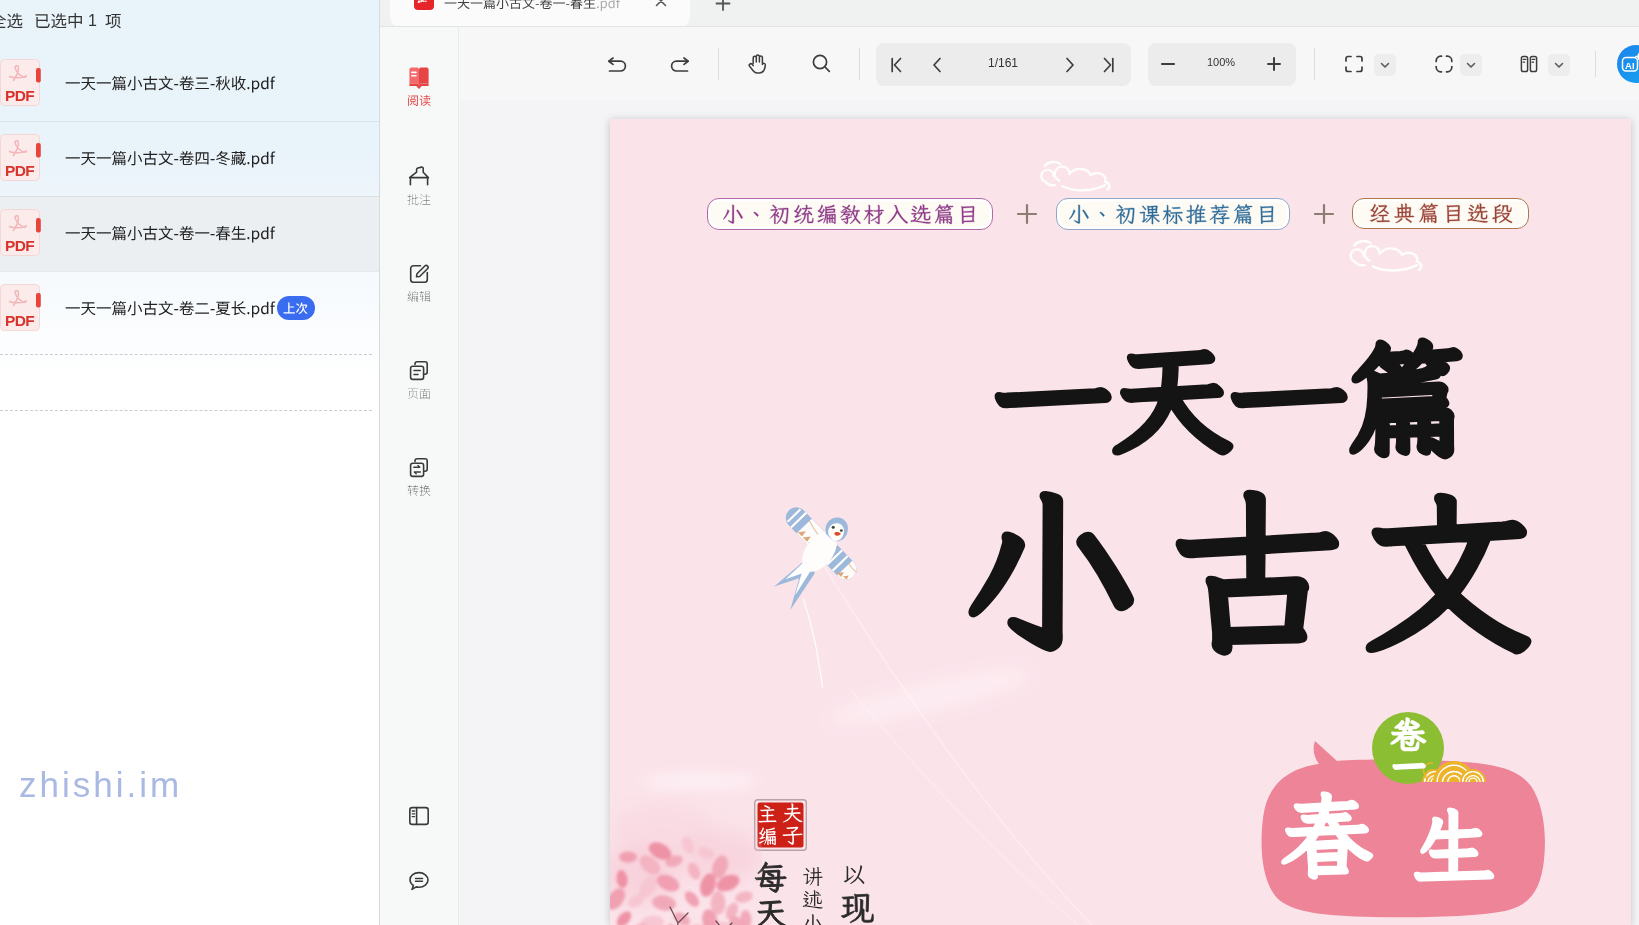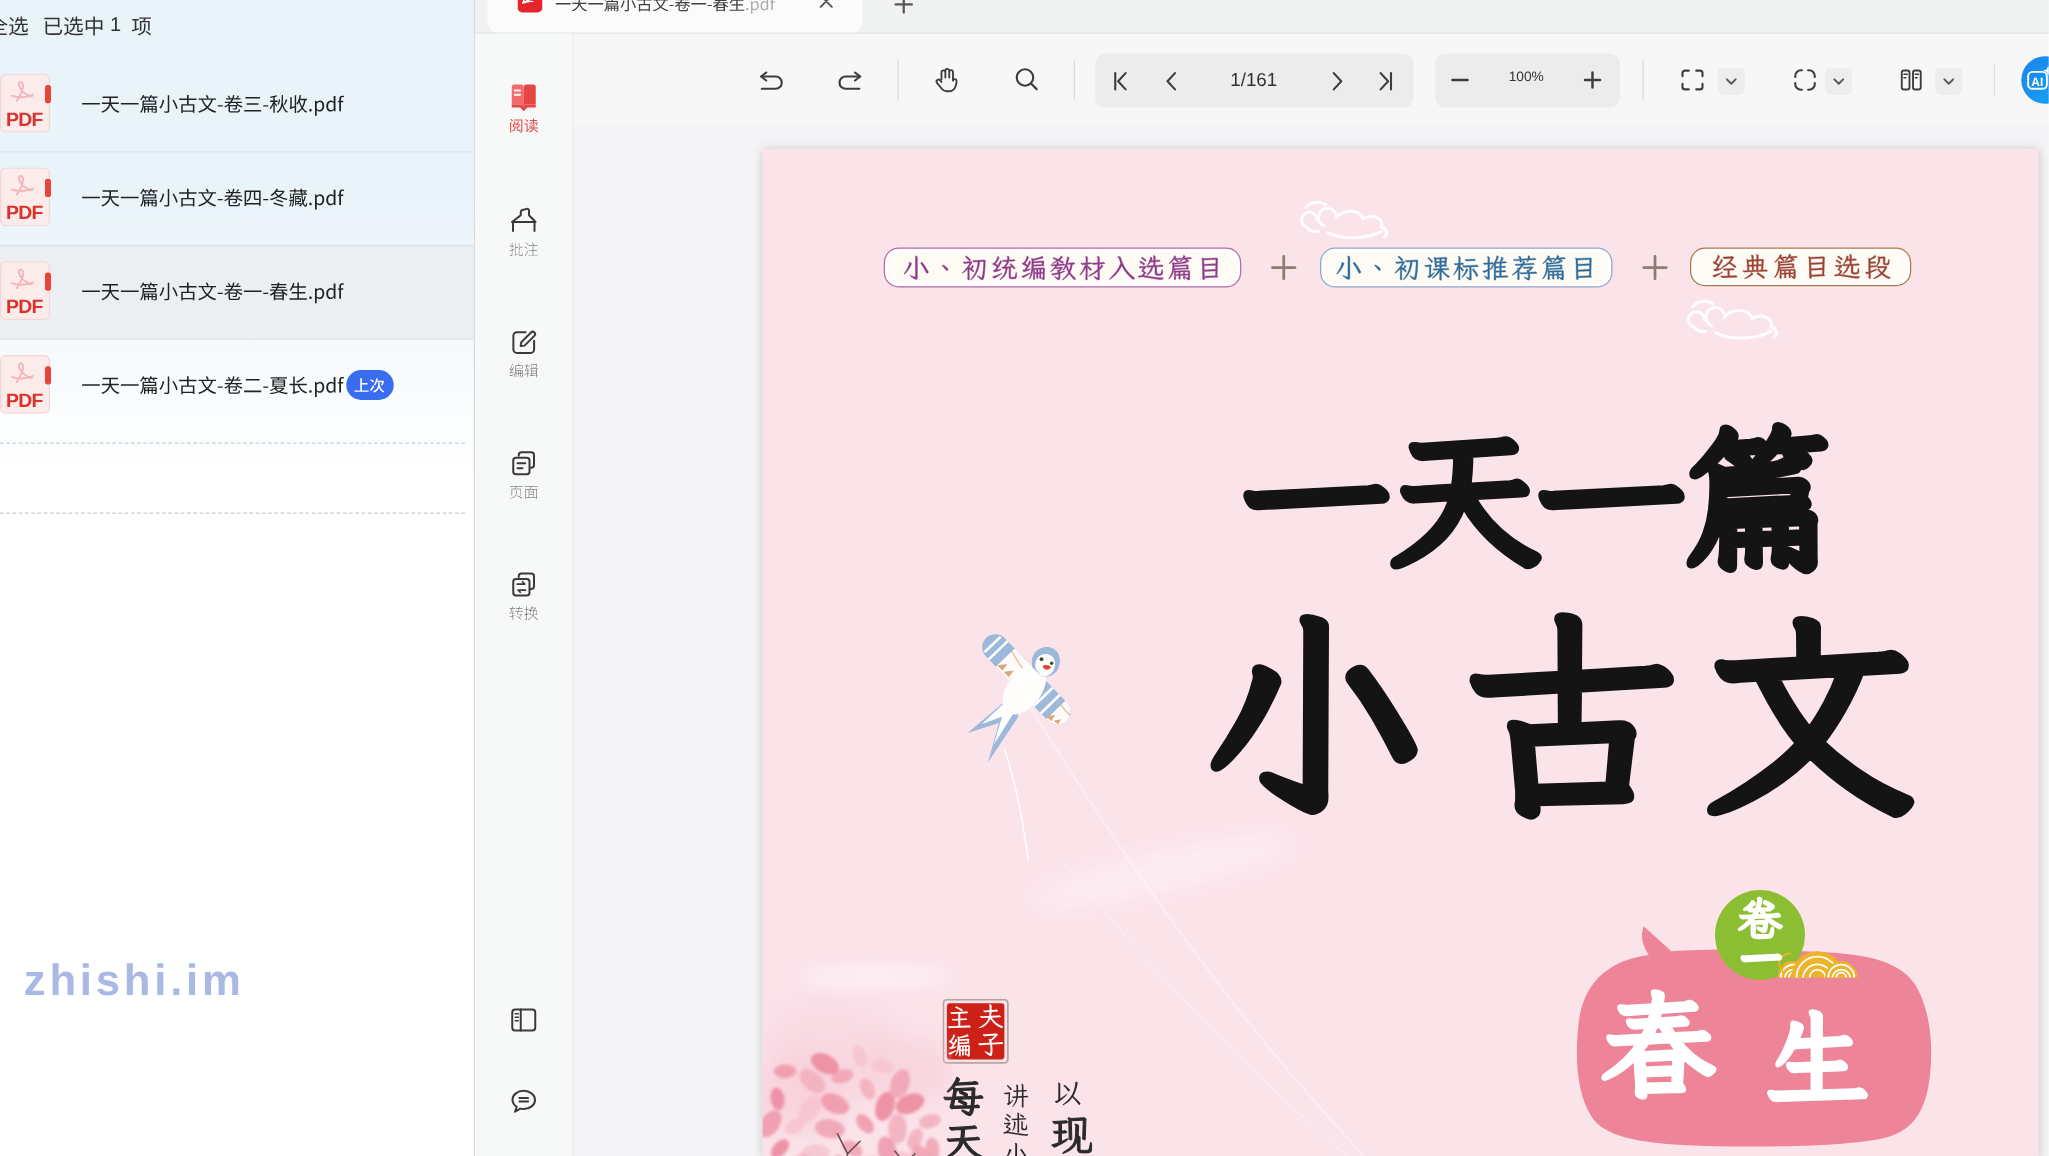--- a/index.html
+++ b/index.html
@@ -58,21 +58,21 @@
     <path d="M13.5 21.5 C16.5 17 19 11.5 18.3 8.2 C17.8 5.8 14.6 6.3 15.2 9.2 C16 13.2 20.5 17.5 25.5 18.2 M9.5 17.5 C14 19.5 21.5 19.3 26.5 16.8" stroke="#f2b5b8" stroke-width="1.5" fill="none" stroke-linecap="round" stroke-linejoin="round"></path>
     <text x="19.5" y="41.5" font-family="Liberation Sans, sans-serif" font-size="15.5" font-weight="bold" fill="#d8342c" text-anchor="middle" letter-spacing="-0.6">PDF</text>
   </svg>
 <svg style="position:absolute;left:64px;top:297px" width="214" height="22" viewBox="-1 -17 214 22" fill="none">
     <path d="M0.7 -6.7H14.9V-5.4H0.7Z M23.9 -6.5Q24.7 -4 26.3 -2.3Q28 -0.6 30.5 0.1Q30.3 0.3 30.2 0.5Q30 0.6 29.9 0.8Q29.8 1 29.7 1.2Q27.9 0.6 26.6 -0.4Q25.3 -1.5 24.4 -2.9Q23.4 -4.4 22.8 -6.2ZM17.1 -11.8H29.4V-10.6H17.1ZM16.5 -7.1H30V-5.9H16.5ZM22.5 -11.4H23.8V-8.8Q23.8 -7.8 23.6 -6.8Q23.5 -5.7 23.1 -4.6Q22.8 -3.5 22 -2.5Q21.3 -1.5 20 -0.5Q18.8 0.4 16.9 1.2Q16.8 1.1 16.7 0.9Q16.6 0.7 16.4 0.5Q16.3 0.3 16.1 0.2Q17.9 -0.5 19.1 -1.3Q20.2 -2.2 20.9 -3.2Q21.6 -4.1 22 -5.1Q22.3 -6.1 22.4 -7Q22.5 -8 22.5 -8.8Z M31.7 -6.7H45.9V-5.4H31.7Z M50.8 -2.2H59.8V-1.3H50.8ZM49.5 -8.6H60V-5.3H49.5V-6.2H58.9V-7.7H49.5ZM50.2 -4.3H59.8V-3.4H51.3V1.2H50.2ZM59.3 -4.3H60.4V0.2Q60.4 0.5 60.3 0.8Q60.2 1 59.9 1.1Q59.6 1.2 59.2 1.2Q58.7 1.2 58 1.2Q57.9 1 57.8 0.8Q57.7 0.6 57.6 0.4Q58.2 0.4 58.6 0.4Q59 0.4 59.1 0.4Q59.2 0.4 59.3 0.3Q59.3 0.3 59.3 0.2ZM53.2 -3.9H54.2V0.9H53.2ZM56.3 -3.9H57.2V0.9H56.3ZM49 -11.8H53.9V-10.9H49ZM55 -11.8H61V-10.9H55ZM49.3 -13.1 50.4 -12.8Q50.1 -12.1 49.7 -11.3Q49.3 -10.6 48.9 -10Q48.4 -9.3 48 -8.8Q47.9 -8.9 47.7 -9.1Q47.5 -9.2 47.3 -9.3Q47.1 -9.4 47 -9.5Q47.7 -10.1 48.3 -11.1Q49 -12.1 49.3 -13.1ZM55.4 -13.1 56.5 -12.8Q56.2 -11.9 55.6 -11Q54.9 -10.1 54.3 -9.5Q54.2 -9.6 54 -9.7Q53.8 -9.8 53.6 -9.9Q53.4 -10 53.3 -10.1Q54 -10.6 54.5 -11.4Q55.1 -12.2 55.4 -13.1ZM50.2 -11.1 51.2 -11.4Q51.4 -11 51.7 -10.5Q52 -10 52.1 -9.6L51.1 -9.2Q51 -9.6 50.7 -10.1Q50.5 -10.7 50.2 -11.1ZM56.6 -11.1 57.6 -11.5Q58 -11.1 58.4 -10.6Q58.8 -10 58.9 -9.6L57.9 -9.2Q57.7 -9.6 57.4 -10.1Q57 -10.7 56.6 -11.1ZM49 -8.7H50.1V-6.2Q50.1 -5.1 50 -3.7Q49.9 -2.4 49.4 -1.2Q49 0.1 48.1 1.2Q48 1.1 47.8 1Q47.6 0.9 47.5 0.7Q47.3 0.6 47.1 0.5Q48 -0.5 48.4 -1.7Q48.8 -2.9 48.9 -4Q49 -5.2 49 -6.3ZM53.6 -9.6 54.6 -10Q54.9 -9.6 55.1 -9.2Q55.4 -8.8 55.6 -8.5L54.5 -8Q54.4 -8.3 54.1 -8.8Q53.8 -9.2 53.6 -9.6Z M69.2 -12.8H70.4V-0.4Q70.4 0.3 70.3 0.6Q70.1 0.9 69.7 1Q69.2 1.2 68.5 1.2Q67.8 1.2 66.7 1.2Q66.6 1.1 66.6 0.9Q66.5 0.6 66.4 0.4Q66.3 0.2 66.2 0Q66.8 0 67.3 0.1Q67.8 0.1 68.2 0.1Q68.6 0 68.8 0Q69 0 69.1 -0.1Q69.2 -0.1 69.2 -0.4ZM72.9 -8.8 74 -9.3Q74.7 -8.2 75.4 -6.9Q76 -5.7 76.5 -4.5Q76.9 -3.3 77.1 -2.4L75.9 -1.9Q75.7 -2.8 75.3 -4Q74.8 -5.2 74.2 -6.5Q73.6 -7.7 72.9 -8.8ZM65.1 -9.2 66.4 -8.9Q66.2 -7.8 65.8 -6.6Q65.4 -5.3 64.9 -4.2Q64.3 -3 63.6 -2.1Q63.5 -2.2 63.3 -2.4Q63.1 -2.5 62.9 -2.6Q62.7 -2.7 62.5 -2.8Q63.2 -3.6 63.7 -4.7Q64.2 -5.8 64.6 -6.9Q64.9 -8.1 65.1 -9.2Z M78.3 -10.2H92.2V-9.1H78.3ZM80.7 -0.7H89.8V0.4H80.7ZM84.6 -13H85.9V-5.1H84.6ZM80 -5.7H90.5V1.2H89.3V-4.6H81.2V1.3H80Z M104.2 -9.8 105.4 -9.4Q104.4 -6.6 102.9 -4.6Q101.4 -2.5 99.2 -1.1Q97.1 0.3 94.3 1.2Q94.2 1.1 94.1 0.9Q94 0.7 93.8 0.4Q93.7 0.2 93.6 0.1Q96.3 -0.7 98.4 -2Q100.5 -3.3 101.9 -5.2Q103.4 -7.1 104.2 -9.8ZM97.2 -9.7Q98.1 -7.3 99.6 -5.3Q101.1 -3.4 103.2 -2Q105.3 -0.6 108 0.1Q107.9 0.2 107.7 0.4Q107.6 0.6 107.4 0.8Q107.3 1 107.2 1.1Q104.4 0.4 102.3 -1.1Q100.2 -2.6 98.6 -4.6Q97.1 -6.7 96.1 -9.4ZM93.8 -10.3H107.8V-9.2H93.8ZM99.6 -12.8 100.8 -13.1Q101.1 -12.6 101.5 -11.9Q101.8 -11.2 102 -10.7L100.7 -10.3Q100.6 -10.8 100.2 -11.5Q99.9 -12.2 99.6 -12.8Z M109.2 -3.8V-4.9H113.2V-3.8Z M118.5 -5H124.1V-4H118.5ZM117.8 -5H119V-0.7Q119 -0.4 119.1 -0.3Q119.2 -0.1 119.5 -0.1Q119.8 -0 120.4 -0Q120.6 -0 121 -0Q121.4 -0 121.9 -0Q122.5 -0 123 -0Q123.6 -0 124 -0Q124.4 -0 124.7 -0Q125.2 -0 125.4 -0.2Q125.7 -0.3 125.8 -0.7Q125.9 -1.1 126 -1.9Q126.2 -1.8 126.5 -1.7Q126.8 -1.6 127 -1.5Q126.9 -0.5 126.7 0.1Q126.5 0.6 126.1 0.8Q125.6 1 124.7 1Q124.6 1 124.2 1Q123.7 1 123.1 1Q122.6 1 122 1Q121.4 1 121 1Q120.5 1 120.4 1Q119.4 1 118.9 0.9Q118.3 0.8 118.1 0.4Q117.8 0 117.8 -0.7ZM123.7 -5H124.9Q124.9 -5 124.9 -4.9Q124.9 -4.7 124.8 -4.6Q124.7 -3.3 124.6 -2.6Q124.5 -2 124.3 -1.8Q124.1 -1.6 123.8 -1.5Q123.6 -1.4 123.3 -1.4Q123 -1.4 122.4 -1.4Q121.9 -1.4 121.3 -1.4Q121.2 -1.7 121.2 -1.9Q121.1 -2.2 121 -2.4Q121.6 -2.3 122.1 -2.3Q122.6 -2.3 122.8 -2.3Q123.2 -2.3 123.3 -2.4Q123.4 -2.5 123.5 -3.1Q123.6 -3.7 123.7 -4.9ZM114.8 -7.7H128.5V-6.6H114.8ZM115.8 -10.4H127.4V-9.4H115.8ZM123.9 -7.6Q124.4 -6.8 125.2 -6.1Q126 -5.3 126.9 -4.8Q127.9 -4.3 129 -4Q128.9 -3.9 128.7 -3.7Q128.6 -3.5 128.4 -3.3Q128.3 -3.2 128.2 -3Q127.1 -3.4 126.1 -4Q125.1 -4.6 124.3 -5.5Q123.5 -6.3 122.9 -7.2ZM121.4 -13.1 122.6 -12.9Q122.3 -11.5 121.8 -10.1Q121.2 -8.7 120.4 -7.4Q119.5 -6.1 118.2 -5Q116.9 -3.9 115.1 -3Q115.1 -3.2 114.9 -3.4Q114.8 -3.5 114.7 -3.7Q114.5 -3.9 114.4 -4Q116.1 -4.7 117.3 -5.7Q118.5 -6.8 119.4 -8Q120.2 -9.2 120.7 -10.5Q121.2 -11.8 121.4 -13.1ZM117.1 -12.2 118 -12.7Q118.4 -12.2 118.8 -11.7Q119.2 -11.2 119.4 -10.8L118.5 -10.2Q118.3 -10.6 117.9 -11.2Q117.5 -11.7 117.1 -12.2ZM125.2 -12.6 126.3 -12.3Q125.9 -11.6 125.4 -11Q124.9 -10.3 124.5 -9.8L123.6 -10.2Q123.9 -10.5 124.2 -10.9Q124.5 -11.4 124.8 -11.8Q125 -12.3 125.2 -12.6Z M131.6 -10.8H142.7V-9.6H131.6ZM130.3 -1.6H144V-0.3H130.3Z M145.6 -3.8V-4.9H149.6V-3.8Z M151.4 -12.3H164.6V-11.3H151.4ZM155.4 -3.4Q156.2 -2.3 157.7 -1.5Q159.1 -0.8 161.1 -0.4Q163 0.1 165.3 0.2Q165.1 0.4 164.9 0.7Q164.7 1 164.6 1.3Q162.3 1.1 160.4 0.6Q158.4 0 156.9 -0.8Q155.4 -1.7 154.4 -3ZM161.5 -3.9H161.7L161.9 -3.9L162.6 -3.4Q161.9 -2.3 160.6 -1.5Q159.4 -0.7 157.8 -0.2Q156.3 0.4 154.6 0.7Q153 1.1 151.3 1.2Q151.2 1 151.1 0.7Q151 0.5 150.8 0.3Q152.4 0.2 154 -0.1Q155.6 -0.4 157.1 -0.9Q158.5 -1.4 159.6 -2.1Q160.8 -2.8 161.5 -3.7ZM156 -5 157.2 -4.8Q156.3 -3.7 154.9 -2.8Q153.6 -1.9 151.7 -1.2Q151.6 -1.3 151.5 -1.5Q151.4 -1.7 151.2 -1.8Q151.1 -2 151 -2Q152.8 -2.6 154.1 -3.4Q155.3 -4.2 156 -5ZM157.3 -11.8 158.7 -11.8Q158.5 -11.2 158.3 -10.8Q158.1 -10.3 158 -9.9L156.9 -10Q157 -10.4 157.2 -10.9Q157.3 -11.4 157.3 -11.8ZM154.1 -8.1V-7.1H161.9V-8.1ZM154.1 -6.4V-5.4H161.9V-6.4ZM154.1 -9.7V-8.8H161.9V-9.7ZM152.9 -10.5H163.1V-4.7H152.9ZM155.6 -3.9H161.8V-3H154.7Z M169.4 1.1Q169.4 1 169.3 0.8Q169.2 0.6 169.2 0.4Q169.1 0.2 169 0.1Q169.2 0 169.4 -0.2Q169.6 -0.4 169.6 -0.8V-12.9H170.8V0.1Q170.8 0.1 170.7 0.2Q170.5 0.2 170.3 0.4Q170.1 0.5 169.9 0.6Q169.7 0.7 169.6 0.9Q169.4 1 169.4 1.1ZM169.4 1.1 169.4 0.1 170 -0.4 174.6 -1.5Q174.6 -1.3 174.6 -0.9Q174.6 -0.6 174.7 -0.4Q173.1 0 172.1 0.3Q171.1 0.5 170.6 0.7Q170.1 0.9 169.8 1Q169.6 1.1 169.4 1.1ZM166.6 -7H180.4V-5.8H166.6ZM174.2 -6.4Q174.7 -4.9 175.7 -3.7Q176.6 -2.5 177.9 -1.6Q179.1 -0.8 180.7 -0.3Q180.6 -0.2 180.4 0Q180.3 0.2 180.2 0.4Q180 0.6 179.9 0.8Q178.3 0.2 177 -0.7Q175.6 -1.7 174.7 -3.1Q173.7 -4.4 173.1 -6.1ZM177.7 -12.7 178.8 -12.2Q178.1 -11.3 177.1 -10.5Q176.1 -9.7 175 -9Q173.9 -8.3 172.9 -7.8Q172.8 -7.9 172.6 -8.1Q172.4 -8.2 172.2 -8.4Q172 -8.6 171.9 -8.7Q173 -9.1 174.1 -9.8Q175.1 -10.4 176.1 -11.1Q177 -11.9 177.7 -12.7Z M183.4 0.2Q183 0.2 182.7 -0.1Q182.4 -0.4 182.4 -0.9Q182.4 -1.4 182.7 -1.7Q183 -2 183.4 -2Q183.8 -2 184.1 -1.7Q184.4 -1.4 184.4 -0.9Q184.4 -0.4 184.1 -0.1Q183.8 0.2 183.4 0.2Z M187 3.5V-8.4H188.2L188.3 -7.4H188.3Q188.9 -7.9 189.6 -8.3Q190.3 -8.6 191 -8.6Q192.1 -8.6 192.8 -8.1Q193.6 -7.6 194 -6.6Q194.4 -5.6 194.4 -4.3Q194.4 -2.9 193.8 -1.9Q193.3 -0.9 192.5 -0.3Q191.7 0.2 190.7 0.2Q190.1 0.2 189.5 -0.1Q188.9 -0.3 188.4 -0.8L188.4 0.7V3.5ZM190.5 -1Q191.2 -1 191.7 -1.4Q192.3 -1.8 192.6 -2.5Q192.9 -3.3 192.9 -4.3Q192.9 -5.3 192.7 -6Q192.4 -6.7 191.9 -7.1Q191.5 -7.4 190.7 -7.4Q190.1 -7.4 189.6 -7.1Q189 -6.9 188.4 -6.3V-1.9Q189 -1.4 189.5 -1.2Q190.1 -1 190.5 -1Z M199.5 0.2Q198.4 0.2 197.6 -0.3Q196.8 -0.8 196.4 -1.8Q196 -2.8 196 -4.2Q196 -5.6 196.5 -6.6Q197 -7.6 197.9 -8.1Q198.7 -8.6 199.6 -8.6Q200.4 -8.6 200.9 -8.4Q201.5 -8.1 202 -7.6L201.9 -9.1V-12.3H203.4V0H202.2L202.1 -1H202Q201.5 -0.5 200.9 -0.1Q200.2 0.2 199.5 0.2ZM199.8 -1Q200.4 -1 200.9 -1.3Q201.4 -1.6 201.9 -2.1V-6.6Q201.4 -7 200.9 -7.2Q200.4 -7.4 199.9 -7.4Q199.2 -7.4 198.7 -7Q198.1 -6.6 197.8 -5.9Q197.5 -5.2 197.5 -4.2Q197.5 -3.2 197.7 -2.5Q198 -1.8 198.5 -1.4Q199 -1 199.8 -1Z M206.4 0V-9.8Q206.4 -10.6 206.7 -11.2Q207 -11.9 207.5 -12.2Q208.1 -12.5 208.9 -12.5Q209.3 -12.5 209.6 -12.5Q210 -12.4 210.3 -12.3L210 -11.2Q209.5 -11.4 209 -11.4Q208.4 -11.4 208.1 -11Q207.8 -10.6 207.8 -9.7V0ZM205.3 -7.3V-8.3L206.5 -8.4H209.6V-7.3Z" fill="#222222"></path>
   </svg>
 <div class="abs" style="left:277px;top:296px;width:38px;height:24px;border-radius:12px;background:#3a6cf0"></div>
 <svg style="position:absolute;left:282px;top:300px" width="29" height="17" viewBox="-1 -13 29 17" fill="none">
     <path d="M5.9 -6.6H11V-5.4H5.9ZM0.6 -0.7H11.9V0.4H0.6ZM5.2 -10.4H6.5V-0.1H5.2Z M18.1 -10.5 19.4 -10.3Q19.1 -9.2 18.8 -8.2Q18.4 -7.2 18 -6.3Q17.6 -5.4 17.1 -4.7Q17 -4.8 16.8 -4.9Q16.6 -5.1 16.4 -5.2Q16.1 -5.3 16 -5.4Q16.5 -6 16.9 -6.8Q17.3 -7.6 17.6 -8.6Q17.9 -9.5 18.1 -10.5ZM18.1 -8.5H23.4V-7.3H17.6ZM23 -8.5H23.2L23.4 -8.6L24.3 -8.1Q24.1 -7.4 23.9 -6.8Q23.7 -6.2 23.4 -5.6Q23.2 -5 22.9 -4.6Q22.8 -4.6 22.6 -4.7Q22.5 -4.8 22.3 -4.9Q22.1 -5 21.9 -5.1Q22.1 -5.5 22.3 -6Q22.5 -6.5 22.7 -7.1Q22.9 -7.7 23 -8.2ZM13.1 -8.8 13.8 -9.7Q14.3 -9.5 14.7 -9.2Q15.2 -8.9 15.6 -8.6Q16.1 -8.3 16.3 -8L15.6 -7.1Q15.3 -7.3 14.9 -7.6Q14.5 -8 14 -8.3Q13.6 -8.6 13.1 -8.8ZM12.9 -1Q13.3 -1.4 13.7 -2.1Q14.2 -2.7 14.6 -3.4Q15.1 -4.1 15.5 -4.8L16.4 -4Q16.1 -3.4 15.7 -2.7Q15.3 -2 14.9 -1.4Q14.4 -0.7 14 -0.2ZM20.6 -5.7Q20.9 -4.4 21.4 -3.2Q21.9 -2.1 22.7 -1.3Q23.4 -0.5 24.6 -0.1Q24.5 0 24.3 0.2Q24.2 0.4 24 0.6Q23.9 0.8 23.8 1Q22.6 0.4 21.8 -0.5Q20.9 -1.4 20.4 -2.7Q19.9 -4 19.6 -5.5ZM19.5 -6.8H20.8V-6Q20.8 -5.4 20.7 -4.7Q20.6 -4 20.4 -3.2Q20.1 -2.4 19.7 -1.7Q19.2 -0.9 18.4 -0.2Q17.6 0.5 16.4 1.1Q16.3 1 16.2 0.8Q16 0.6 15.8 0.5Q15.7 0.3 15.5 0.2Q16.6 -0.3 17.3 -1Q18.1 -1.6 18.5 -2.3Q18.9 -3 19.2 -3.6Q19.4 -4.3 19.4 -4.9Q19.5 -5.5 19.5 -6Z" fill="#ffffff"></path>
   </svg>
-<div class="abs" style="left:19px;top:765px;font-size:35px;font-weight:bold;letter-spacing:3px;color:#a9b9e3">zhishi.im</div>
+<div class="abs" style="left:19px;top:765px;font-size:35px;font-weight:normal;letter-spacing:3px;color:#a9b9e3">zhishi.im</div>
 <div class="abs" style="left:379px;top:0;width:1px;height:925px;background:#d8dbdd"></div>
 <div class="abs" style="left:380px;top:0;width:1259px;height:925px;background:#f7f7f8"></div>
 <div class="abs" style="left:380px;top:0;width:1259px;height:27px;background:#f0f1f1;overflow:hidden" id="tabbar">
     <div class="abs" style="left:10px;top:0;width:300px;height:27px;background:#fbfbfc;border-radius:0 0 10px 10px"></div>
     <svg style="position:absolute;left:34px;top:-10px" width="20" height="21" viewBox="0 0 20 21" fill="none">
       <rect x="0" y="0" width="20" height="20" rx="4" fill="#e5252a"></rect>
       <path d="M5.5 5 c1 2.2 2.5 4 4.2 5 c-2.2.5-4.2 1.3-5.6 2.3 c1.3-2 2-4.5 1.4-7.3 Z M5.5 5 c2 1.6 4.9 2.9 7.2 2.9 M4.2 12.5 c2.6-1 5.9-1.5 8.2-1.3" stroke="#fff" stroke-width="1" fill="none" stroke-linecap="round" stroke-linejoin="round"></path>
     </svg>
     <svg style="position:absolute;left:63px;top:-6px" width="156" height="18" viewBox="-1 -14 156 18" fill="none">
       <path d="M0.6 -5.6H12.5V-4.5H0.6Z M20 -5.4Q20.7 -3.4 22.1 -1.9Q23.4 -0.5 25.6 0.1Q25.5 0.2 25.3 0.4Q25.2 0.5 25.1 0.7Q25 0.9 24.9 1Q23.4 0.5 22.3 -0.3Q21.2 -1.2 20.4 -2.4Q19.6 -3.7 19.1 -5.2ZM14.3 -9.9H24.6V-8.9H14.3ZM13.9 -5.9H25.2V-4.9H13.9ZM18.9 -9.6H19.9V-7.4Q19.9 -6.6 19.8 -5.7Q19.7 -4.8 19.4 -3.9Q19.1 -3 18.5 -2.1Q17.8 -1.2 16.8 -0.4Q15.7 0.4 14.2 1Q14.1 0.9 14 0.7Q13.9 0.6 13.8 0.4Q13.7 0.3 13.5 0.2Q15 -0.4 16 -1.1Q17 -1.9 17.6 -2.7Q18.1 -3.5 18.4 -4.3Q18.7 -5.1 18.8 -5.9Q18.9 -6.7 18.9 -7.4Z M26.6 -5.6H38.5V-4.5H26.6Z M42.6 -1.8H50.2V-1.1H42.6ZM41.5 -7.2H50.4V-4.5H41.5V-5.2H49.4V-6.5H41.5ZM42.1 -3.6H50.2V-2.9H43V1H42.1ZM49.8 -3.6H50.7V0.1Q50.7 0.5 50.6 0.6Q50.5 0.8 50.3 0.9Q50 1 49.6 1Q49.2 1 48.6 1Q48.6 0.9 48.5 0.7Q48.4 0.5 48.3 0.3Q48.8 0.3 49.1 0.3Q49.5 0.3 49.6 0.3Q49.7 0.3 49.7 0.3Q49.8 0.2 49.8 0.1ZM44.7 -3.3H45.5V0.7H44.7ZM47.2 -3.3H48V0.7H47.2ZM41.1 -9.9H45.2V-9.1H41.1ZM46.1 -9.9H51.2V-9.1H46.1ZM41.4 -11 42.3 -10.7Q42 -10.1 41.7 -9.5Q41.4 -8.9 41 -8.4Q40.6 -7.8 40.2 -7.4Q40.1 -7.5 40 -7.6Q39.8 -7.7 39.7 -7.8Q39.5 -7.9 39.4 -7.9Q40 -8.5 40.5 -9.3Q41.1 -10.1 41.4 -11ZM46.5 -11 47.4 -10.8Q47.1 -9.9 46.6 -9.2Q46.1 -8.5 45.5 -8Q45.4 -8 45.3 -8.1Q45.1 -8.2 45 -8.3Q44.8 -8.4 44.7 -8.4Q45.3 -8.9 45.7 -9.6Q46.2 -10.3 46.5 -11ZM42.1 -9.3 42.9 -9.6Q43.1 -9.2 43.4 -8.8Q43.6 -8.4 43.7 -8L42.8 -7.7Q42.7 -8.1 42.5 -8.5Q42.3 -8.9 42.1 -9.3ZM47.5 -9.3 48.3 -9.6Q48.7 -9.3 49 -8.9Q49.3 -8.4 49.4 -8.1L48.6 -7.7Q48.4 -8.1 48.1 -8.5Q47.8 -9 47.5 -9.3ZM41.1 -7.3H42V-5.2Q42 -4.2 41.9 -3.1Q41.8 -2.1 41.5 -1Q41.1 0.1 40.3 1Q40.2 0.9 40.1 0.8Q40 0.7 39.8 0.6Q39.7 0.5 39.5 0.4Q40.3 -0.4 40.6 -1.4Q40.9 -2.4 41 -3.4Q41.1 -4.4 41.1 -5.3ZM44.9 -8 45.8 -8.4Q46 -8.1 46.3 -7.7Q46.5 -7.4 46.6 -7.1L45.7 -6.7Q45.6 -7 45.4 -7.4Q45.1 -7.7 44.9 -8Z M58 -10.7H59.1V-0.3Q59.1 0.2 58.9 0.5Q58.8 0.7 58.4 0.9Q58.1 1 57.4 1Q56.8 1 55.9 1Q55.9 0.9 55.8 0.7Q55.7 0.5 55.7 0.4Q55.6 0.2 55.5 0Q56 0 56.4 0Q56.9 0.1 57.2 0Q57.5 0 57.7 0Q57.9 0 57.9 -0Q58 -0.1 58 -0.3ZM61.2 -7.4 62.1 -7.8Q62.7 -6.9 63.2 -5.8Q63.7 -4.8 64.1 -3.8Q64.5 -2.8 64.7 -2L63.6 -1.6Q63.5 -2.3 63.1 -3.4Q62.7 -4.4 62.2 -5.4Q61.7 -6.5 61.2 -7.4ZM54.6 -7.7 55.7 -7.5Q55.5 -6.6 55.2 -5.5Q54.8 -4.5 54.4 -3.5Q53.9 -2.5 53.3 -1.8Q53.2 -1.9 53.1 -2Q52.9 -2.1 52.7 -2.2Q52.6 -2.3 52.4 -2.3Q53 -3 53.4 -3.9Q53.9 -4.8 54.2 -5.8Q54.5 -6.8 54.6 -7.7Z M65.7 -8.6H77.3V-7.6H65.7ZM67.6 -0.6H75.3V0.4H67.6ZM71 -10.9H72V-4.3H71ZM67.1 -4.8H75.9V1H74.9V-3.9H68.1V1.1H67.1Z M87.4 -8.2 88.4 -7.9Q87.6 -5.5 86.3 -3.8Q85 -2.1 83.2 -0.9Q81.4 0.2 79.1 1Q79 0.9 78.9 0.7Q78.8 0.5 78.7 0.4Q78.6 0.2 78.5 0.1Q80.8 -0.6 82.5 -1.7Q84.3 -2.8 85.5 -4.4Q86.7 -6 87.4 -8.2ZM81.5 -8.1Q82.3 -6.1 83.5 -4.5Q84.8 -2.8 86.5 -1.7Q88.3 -0.5 90.6 0Q90.5 0.2 90.3 0.3Q90.2 0.5 90.1 0.6Q90 0.8 89.9 1Q87.6 0.3 85.8 -0.9Q84 -2.1 82.7 -3.9Q81.4 -5.7 80.6 -7.8ZM78.7 -8.6H90.4V-7.7H78.7ZM83.5 -10.7 84.5 -11Q84.8 -10.5 85.1 -10Q85.4 -9.4 85.5 -9L84.5 -8.7Q84.3 -9.1 84.1 -9.6Q83.8 -10.2 83.5 -10.7Z M91.6 -3.2V-4.1H94.9V-3.2Z M99.4 -4.2H104.1V-3.4H99.4ZM98.8 -4.2H99.8V-0.6Q99.8 -0.3 99.9 -0.2Q100 -0.1 100.2 -0.1Q100.5 -0 101 -0Q101.1 -0 101.5 -0Q101.8 -0 102.3 -0Q102.7 -0 103.2 -0Q103.6 -0 104 -0Q104.4 -0 104.6 -0Q105 -0 105.2 -0.1Q105.4 -0.2 105.5 -0.6Q105.6 -0.9 105.6 -1.6Q105.8 -1.5 106.1 -1.4Q106.3 -1.3 106.5 -1.3Q106.5 -0.4 106.3 0.1Q106.1 0.5 105.7 0.7Q105.3 0.9 104.6 0.9Q104.5 0.9 104.1 0.9Q103.8 0.9 103.3 0.9Q102.8 0.9 102.3 0.9Q101.8 0.9 101.5 0.9Q101.1 0.9 101 0.9Q100.2 0.9 99.7 0.8Q99.2 0.6 99 0.3Q98.8 0 98.8 -0.6ZM103.8 -4.2H104.7Q104.7 -4.2 104.7 -4.1Q104.7 -3.9 104.7 -3.8Q104.6 -2.7 104.5 -2.2Q104.4 -1.7 104.2 -1.5Q104.1 -1.3 103.9 -1.3Q103.7 -1.2 103.4 -1.2Q103.2 -1.2 102.7 -1.2Q102.2 -1.2 101.7 -1.2Q101.7 -1.4 101.6 -1.6Q101.6 -1.8 101.5 -2Q101.9 -1.9 102.4 -1.9Q102.8 -1.9 103 -1.9Q103.3 -1.9 103.4 -2Q103.5 -2.1 103.6 -2.6Q103.7 -3.1 103.8 -4.1ZM96.3 -6.4H107.7V-5.5H96.3ZM97.1 -8.7H106.9V-7.8H97.1ZM103.9 -6.4Q104.3 -5.7 105 -5.1Q105.7 -4.5 106.5 -4Q107.3 -3.6 108.2 -3.3Q108.1 -3.2 107.9 -3.1Q107.8 -3 107.7 -2.8Q107.6 -2.7 107.5 -2.5Q106.6 -2.8 105.8 -3.4Q104.9 -3.9 104.2 -4.6Q103.6 -5.3 103.1 -6.1ZM101.8 -11 102.8 -10.9Q102.6 -9.7 102.1 -8.5Q101.7 -7.3 100.9 -6.2Q100.2 -5.1 99.1 -4.2Q98 -3.2 96.6 -2.5Q96.5 -2.7 96.4 -2.8Q96.3 -3 96.2 -3.1Q96.1 -3.3 96 -3.3Q97.4 -4 98.4 -4.8Q99.4 -5.7 100.1 -6.7Q100.8 -7.7 101.2 -8.8Q101.6 -9.9 101.8 -11ZM98.2 -10.2 99 -10.6Q99.3 -10.3 99.7 -9.8Q100 -9.4 100.1 -9L99.4 -8.6Q99.2 -8.9 98.9 -9.4Q98.6 -9.8 98.2 -10.2ZM105 -10.6 105.9 -10.3Q105.6 -9.8 105.2 -9.2Q104.8 -8.6 104.4 -8.3L103.7 -8.5Q103.9 -8.8 104.2 -9.2Q104.4 -9.5 104.7 -9.9Q104.9 -10.3 105 -10.6Z M109.1 -5.6H121V-4.5H109.1Z M122.1 -3.2V-4.1H125.4V-3.2Z M126.7 -6.3H138.3V-5.4H126.7ZM129.8 -2.4H135.3V-1.6H129.8ZM129.8 -0.3H135.3V0.5H129.8ZM127.9 -8.1H137.2V-7.3H127.9ZM127.4 -9.9H137.6V-9H127.4ZM129.1 -4.4H136V1H134.9V-3.6H130.1V1H129.1ZM131.9 -10.9 132.9 -10.8Q132.8 -9.6 132.4 -8.3Q132 -7.1 131.3 -5.9Q130.6 -4.8 129.6 -3.8Q128.6 -2.8 127.2 -2Q127.1 -2.2 127 -2.3Q126.9 -2.5 126.7 -2.6Q126.6 -2.7 126.5 -2.8Q127.8 -3.5 128.8 -4.4Q129.8 -5.3 130.4 -6.4Q131.1 -7.5 131.4 -8.6Q131.8 -9.8 131.9 -10.9ZM134.9 -6Q135.3 -5.4 135.8 -4.8Q136.4 -4.2 137.1 -3.7Q137.8 -3.2 138.6 -2.9Q138.5 -2.8 138.3 -2.7Q138.2 -2.5 138.1 -2.4Q138 -2.2 137.9 -2.1Q137.2 -2.5 136.4 -3Q135.7 -3.6 135.1 -4.3Q134.5 -5 134 -5.7Z M141.7 -8.4H150.7V-7.4H141.7ZM141.2 -4.6H150.3V-3.6H141.2ZM139.7 -0.3H151.4V0.6H139.7ZM145 -10.9H146.1V0.1H145ZM142.1 -10.7 143.1 -10.5Q142.8 -9.5 142.4 -8.5Q142.1 -7.6 141.6 -6.8Q141.1 -5.9 140.6 -5.3Q140.5 -5.4 140.3 -5.5Q140.2 -5.6 140 -5.7Q139.8 -5.8 139.7 -5.9Q140.3 -6.5 140.7 -7.2Q141.2 -8 141.5 -8.9Q141.9 -9.8 142.1 -10.7Z" fill="#3f3f3f"></path>
@@ -155,21 +155,21 @@
   </svg>
 <div class="abs" style="left:859px;top:48px;width:1px;height:32px;background:#dcdcdc"></div>
 <div class="abs" style="left:876px;top:43px;width:255px;height:43px;border-radius:8px;background:#ececed"></div>
 <svg style="position:absolute;left:885px;top:53px" width="24" height="24" viewBox="0 0 24 24" fill="none">
     <path d="M15.5 5.5 L9.5 12 L15.5 18.5" stroke="#3d3d3d" stroke-width="1.7" stroke-linecap="round" stroke-linejoin="round"></path>
     <path d="M7.2 5.5 V18.5" stroke="#3d3d3d" stroke-width="1.7" stroke-linecap="round" stroke-linejoin="round"></path>
   </svg>
 <svg style="position:absolute;left:926px;top:53px" width="24" height="24" viewBox="0 0 24 24" fill="none">
     <path d="M14 5.5 L8 12 L14 18.5" stroke="#3d3d3d" stroke-width="1.7" stroke-linecap="round" stroke-linejoin="round"></path>
   </svg>
-<div class="abs" style="left:960px;top:56px;width:86px;text-align:center;font-size:15px;color:#333">1/161</div>
+<div class="abs" style="left:960px;top:56px;width:86px;text-align:center;font-size:12px;color:#333">1/161</div>
 <svg style="position:absolute;left:1057px;top:53px" width="24" height="24" viewBox="0 0 24 24" fill="none">
     <path d="M10 5.5 L16 12 L10 18.5" stroke="#3d3d3d" stroke-width="1.7" stroke-linecap="round" stroke-linejoin="round"></path>
   </svg>
 <svg style="position:absolute;left:1096px;top:53px" width="24" height="24" viewBox="0 0 24 24" fill="none">
     <path d="M8.5 5.5 L14.5 12 L8.5 18.5" stroke="#3d3d3d" stroke-width="1.7" stroke-linecap="round" stroke-linejoin="round"></path>
     <path d="M16.8 5.5 V18.5" stroke="#3d3d3d" stroke-width="1.7" stroke-linecap="round" stroke-linejoin="round"></path>
   </svg>
 <div class="abs" style="left:1148px;top:43px;width:148px;height:43px;border-radius:8px;background:#ececed"></div>
 <svg style="position:absolute;left:1158px;top:54px" width="20" height="20" viewBox="0 0 20 20" fill="none">
     <path d="M4 10 H16" stroke="#3d3d3d" stroke-width="2" stroke-linecap="round"></path>

